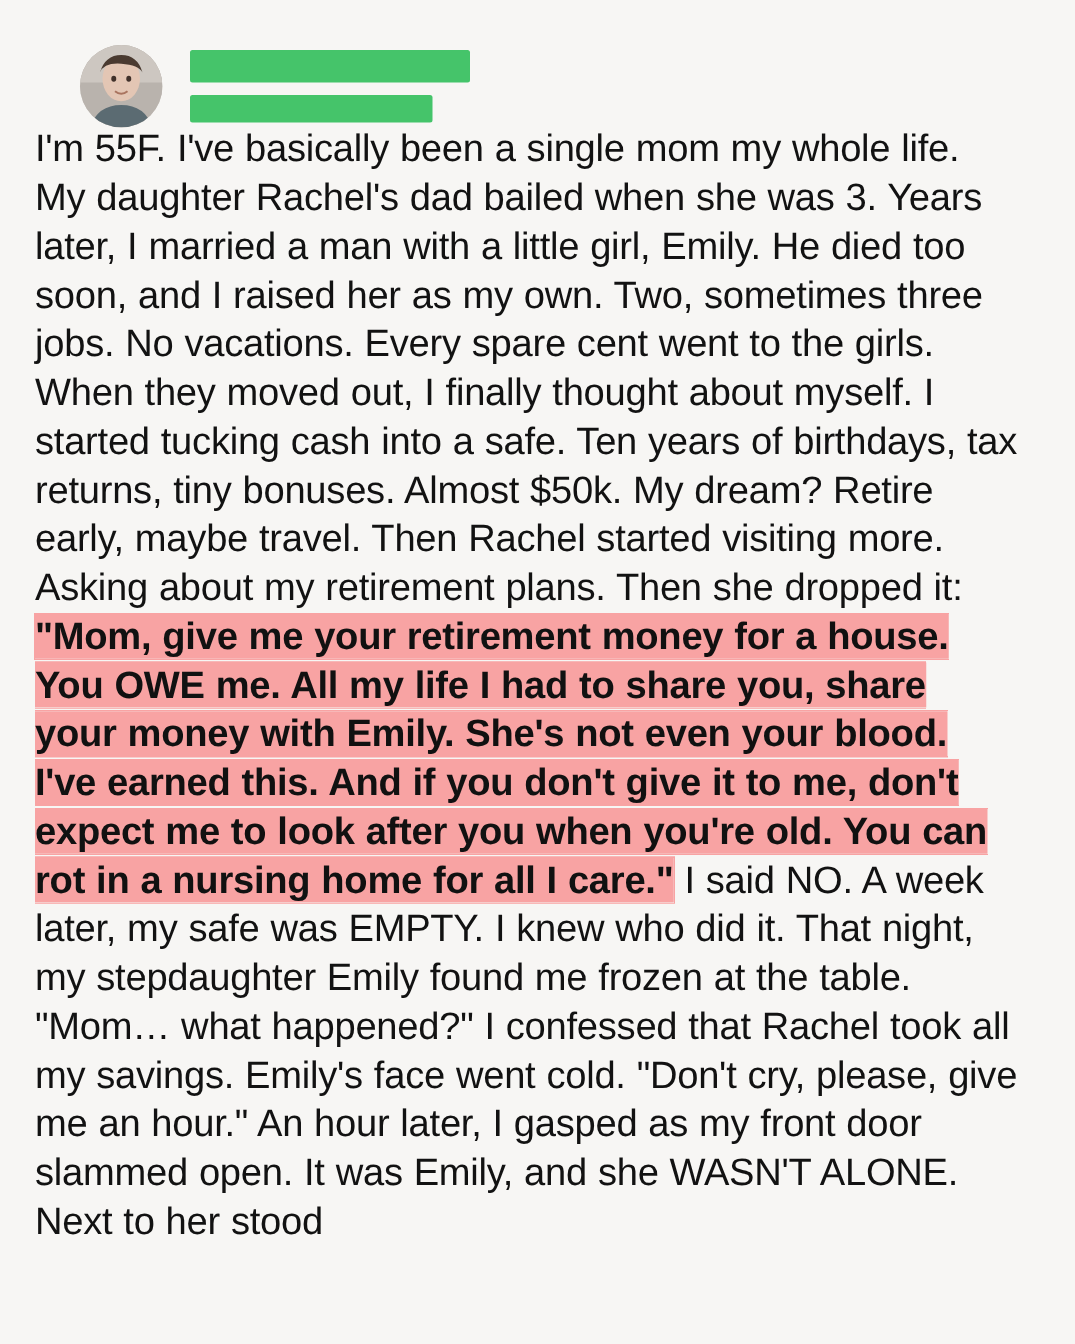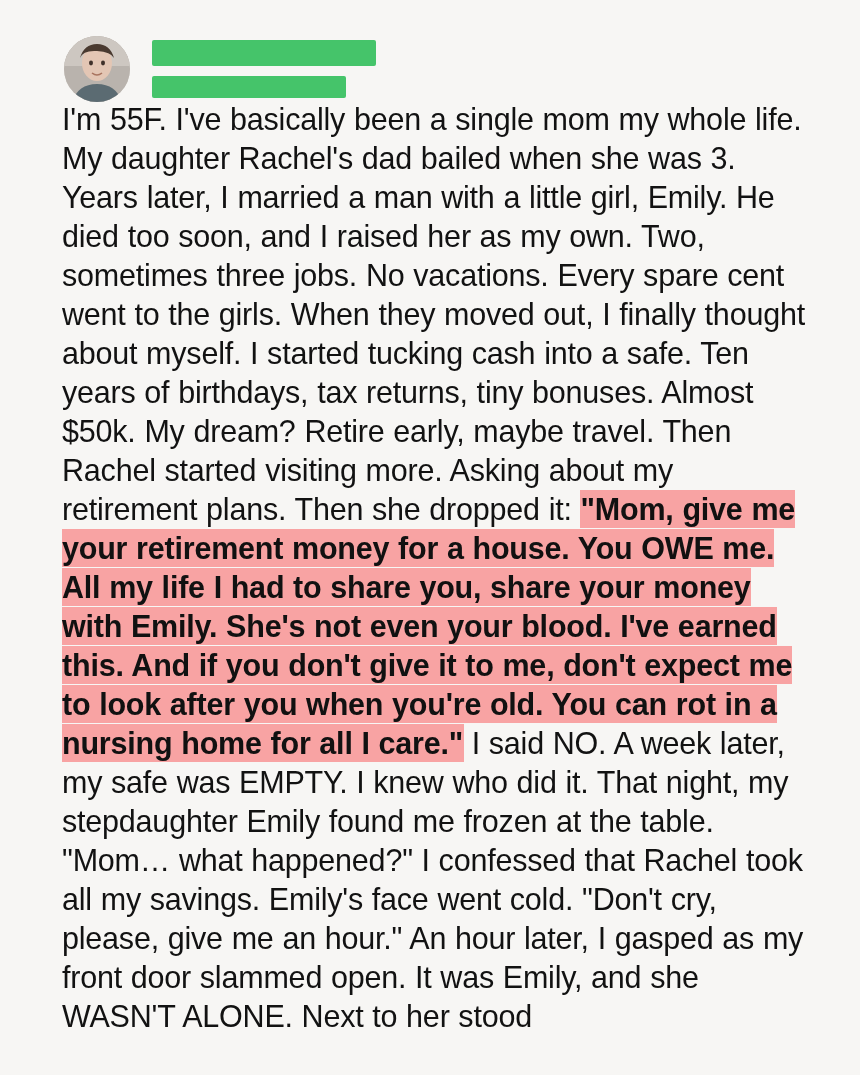--- a/index.html
+++ b/index.html
@@ -50,21 +50,21 @@
   .redact-1 {
     width: 224px;
     height: 26px;
     margin-bottom: 10px;
   }
   .redact-2 {
     width: 194px;
     height: 22px;
   }
   .body-text {
-    padding: 8px 46px 0 62px;
+    padding: 8px 46px 0 28px;
     font-size: 30.5px;
     line-height: 39px;
     color: #121212;
     letter-spacing: -0.2px;
     word-spacing: 0.5px;
   }
   .hl {
     background: #f8a3a3;
     font-weight: bold;
     color: #111;

